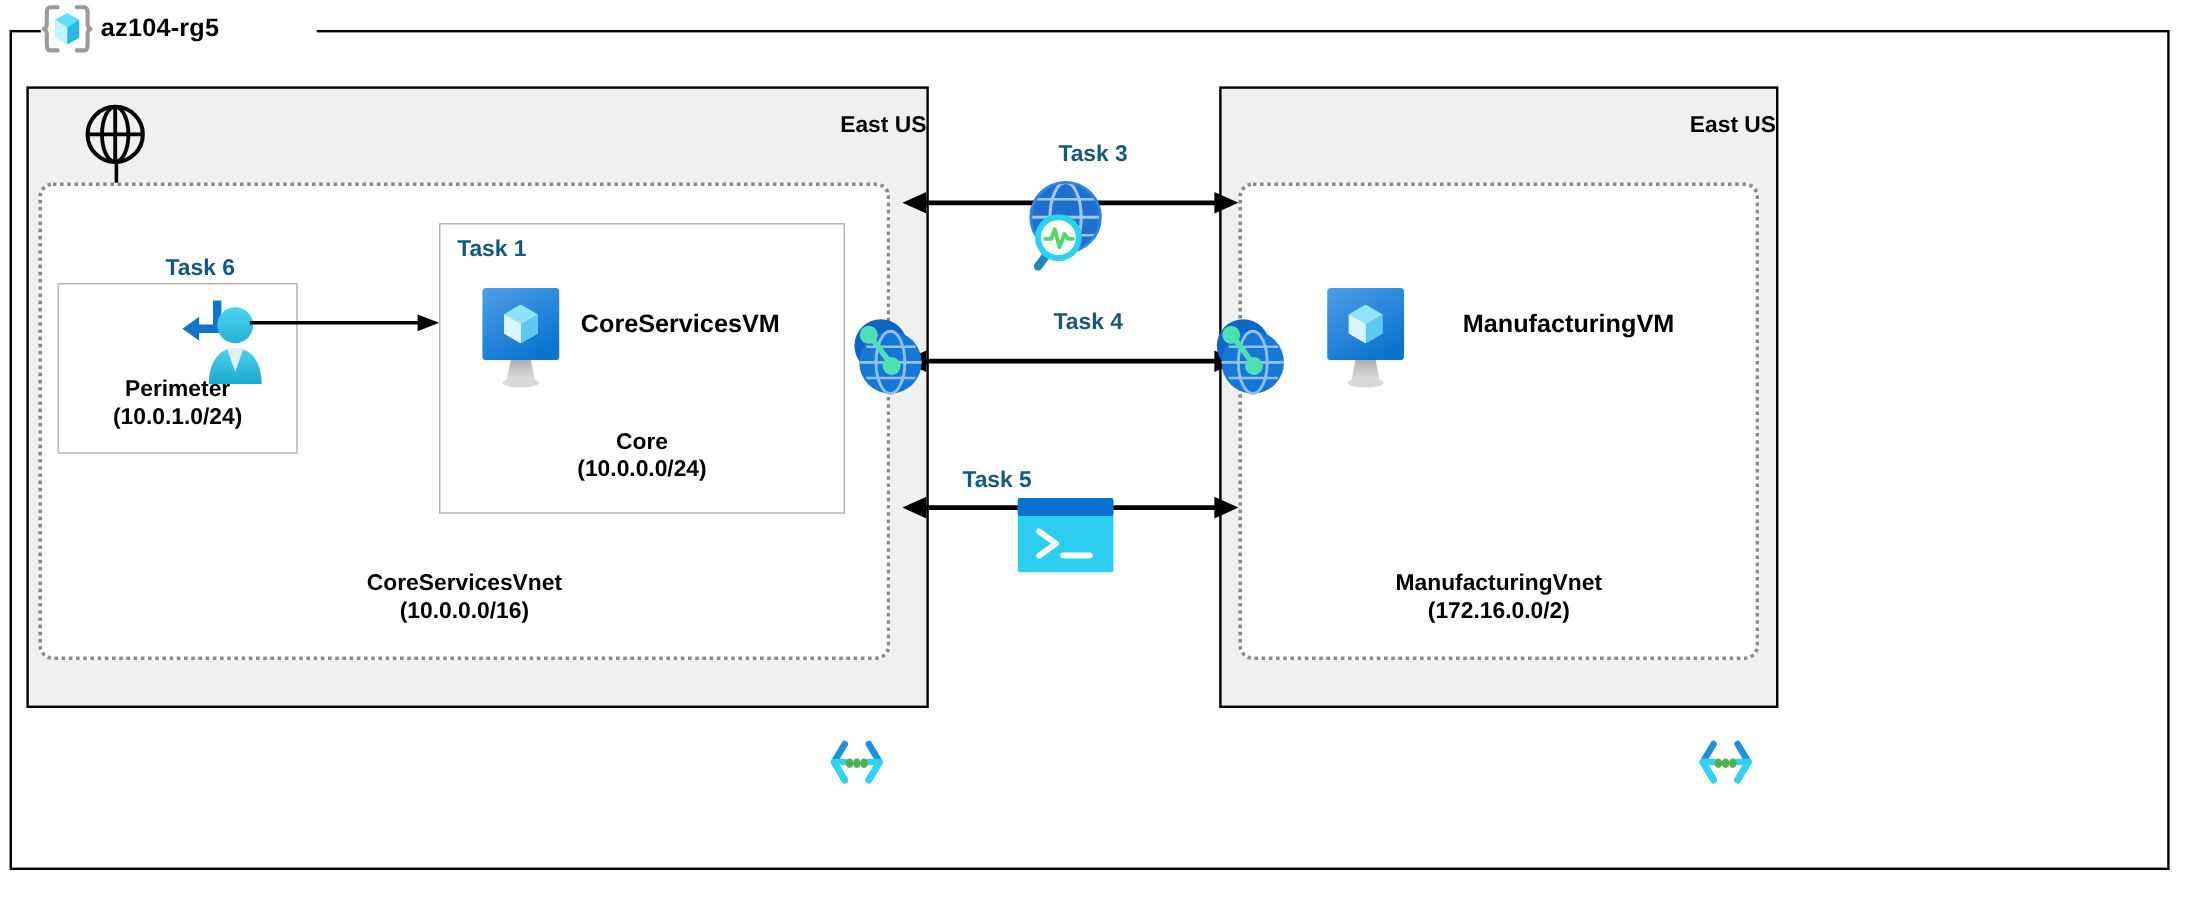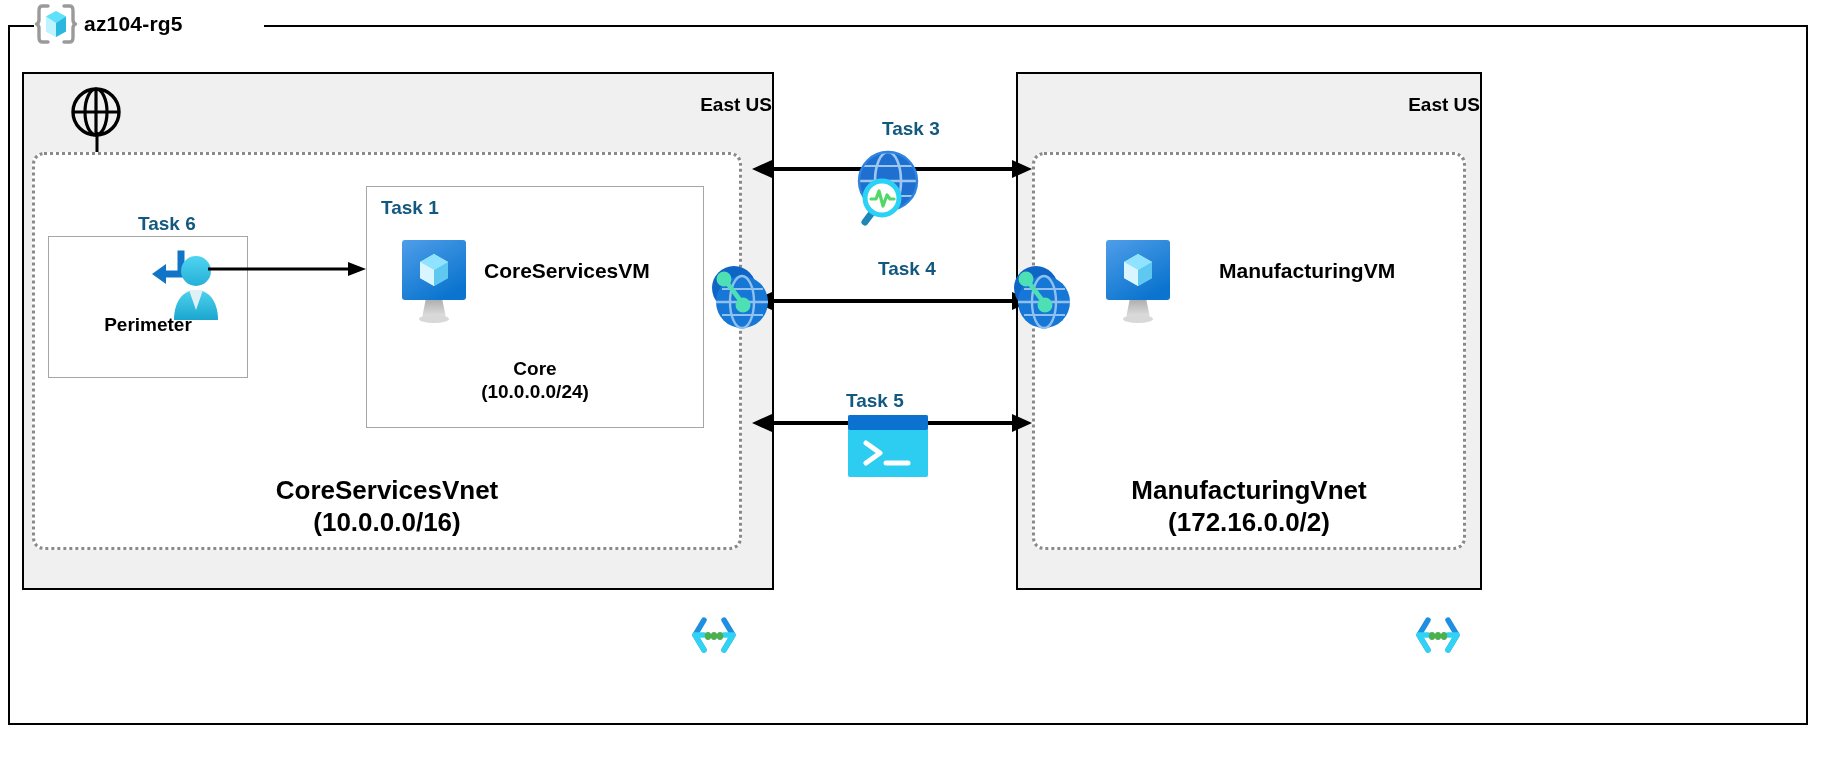--- a/index.html
+++ b/index.html
@@ -17,21 +17,21 @@
   
   .region{background:#f0f0f0;border:2px solid #000;}
   #region-left{left:22px;top:72px;width:752px;height:518px;}
   #region-right{left:1016px;top:72px;width:466px;height:518px;}
   .region-title{position:absolute;top:20px;width:100%;text-align:right;font-size:19px;font-weight:bold;color:#000;}
 
   
   .vnet{background:#ffffff;border:3px dotted #8a8a8a;border-radius:12px;}
   #vnet-left{left:32px;top:152px;width:710px;height:398px;}
   #vnet-right{left:1032px;top:152px;width:434px;height:398px;}
-  .vnet-label{position:absolute;left:0;width:100%;text-align:center;font-size:26px;font-weight:bold;line-height:1.22;color:#000;}
+  .vnet-label{position:absolute;left:0;width:100%;text-align:center;font-size:19px;font-weight:bold;line-height:1.22;color:#000;}
 
   
   .subnet{background:#ffffff;border:1.5px solid #a6a6a6;}
   #subnet-perimeter{left:48px;top:236px;width:200px;height:142px;}
   #subnet-core{left:366px;top:186px;width:338px;height:242px;}
   #subnet-manufacturing{left:1082px;top:196px;width:334px;height:232px;}
   .subnet-label{position:absolute;left:0;width:100%;text-align:center;font-size:19px;font-weight:bold;line-height:1.22;color:#000;}
 
   
   .task{position:absolute;font-size:19px;font-weight:bold;color:#13597f;white-space:nowrap;}
@@ -97,20 +97,21 @@
       <ellipse cx="18" cy="24" rx="3.2" ry="4" fill="#4caf50"></ellipse>
       <ellipse cx="24" cy="24" rx="3.2" ry="4" fill="#4caf50"></ellipse>
       <ellipse cx="30" cy="24" rx="3.2" ry="4" fill="#4caf50"></ellipse>
     </svg>
   </span>
 
   <div class="task" style="left:138px;top:213px;">Task 6</div>
   <div id="subnet-perimeter" class="abs subnet">
     <div class="subnet-label" style="top:76px;">
       <div>Perimeter</div>
+      <div>(10.0.1.0/24)</div>
     </div>
   </div>
   <span class="icon" style="left:146px;top:250px;">
     <svg width="78" height="76" viewBox="0 0 78 76">
       <defs>
         <linearGradient id="headG" x1="0" y1="0" x2="0" y2="1">
           <stop offset="0%" stop-color="#4fd5f0"></stop>
             <stop offset="100%" stop-color="#25b0d8"></stop>
         </linearGradient>
         <linearGradient id="bodyG" x1="0" y1="0" x2="0" y2="1">
@@ -258,21 +259,21 @@
       <ellipse cx="34" cy="40" rx="12" ry="26" fill="none" stroke="#8fc0ee" stroke-width="2.4"></ellipse>
       <line x1="8" y1="40" x2="60" y2="40" stroke="#8fc0ee" stroke-width="2.4"></line>
       <line x1="14" y1="27" x2="55" y2="27" stroke="#8fc0ee" stroke-width="2"></line>
       <line x1="14" y1="53" x2="55" y2="53" stroke="#8fc0ee" stroke-width="2"></line>
       <line x1="17" y1="18" x2="35" y2="42" stroke="#4ee0b4" stroke-width="4.6" stroke-linecap="round"></line>
       <circle cx="16" cy="17" r="7.5" fill="#4ee0b4"></circle>
       <circle cx="35" cy="43" r="7.5" fill="#4ee0b4"></circle>
     </svg>
   </span>
 
-  <div class="task" style="left:846px;top:390px;">Task 5</div>
+  <div class="task" style="left:802px;top:390px;">Task 5</div>
   <span class="icon" style="left:752px;top:412px;">
     <svg width="280" height="22" viewBox="0 0 280 22">
       <line x1="16" y1="11" x2="264" y2="11" stroke="#000" stroke-width="4"></line>
       <polygon points="0,11 20,2 20,20" fill="#000"></polygon>
       <polygon points="280,11 260,2 260,20" fill="#000"></polygon>
     </svg>
   </span>
   <span class="icon" style="left:848px;top:415px;">
     <svg width="80" height="62" viewBox="0 0 80 62">
       <rect x="0" y="0" width="80" height="62" rx="2" fill="#2ccdf0"></rect>

